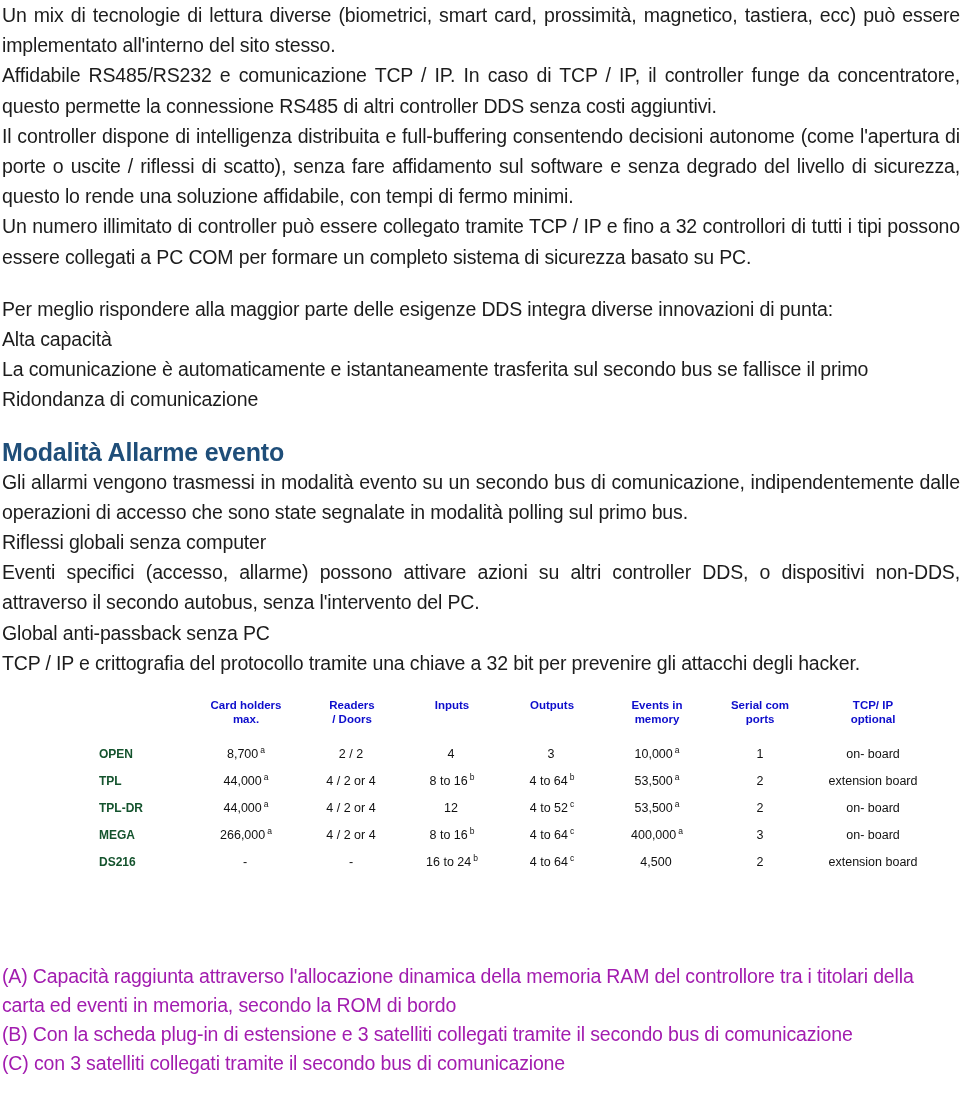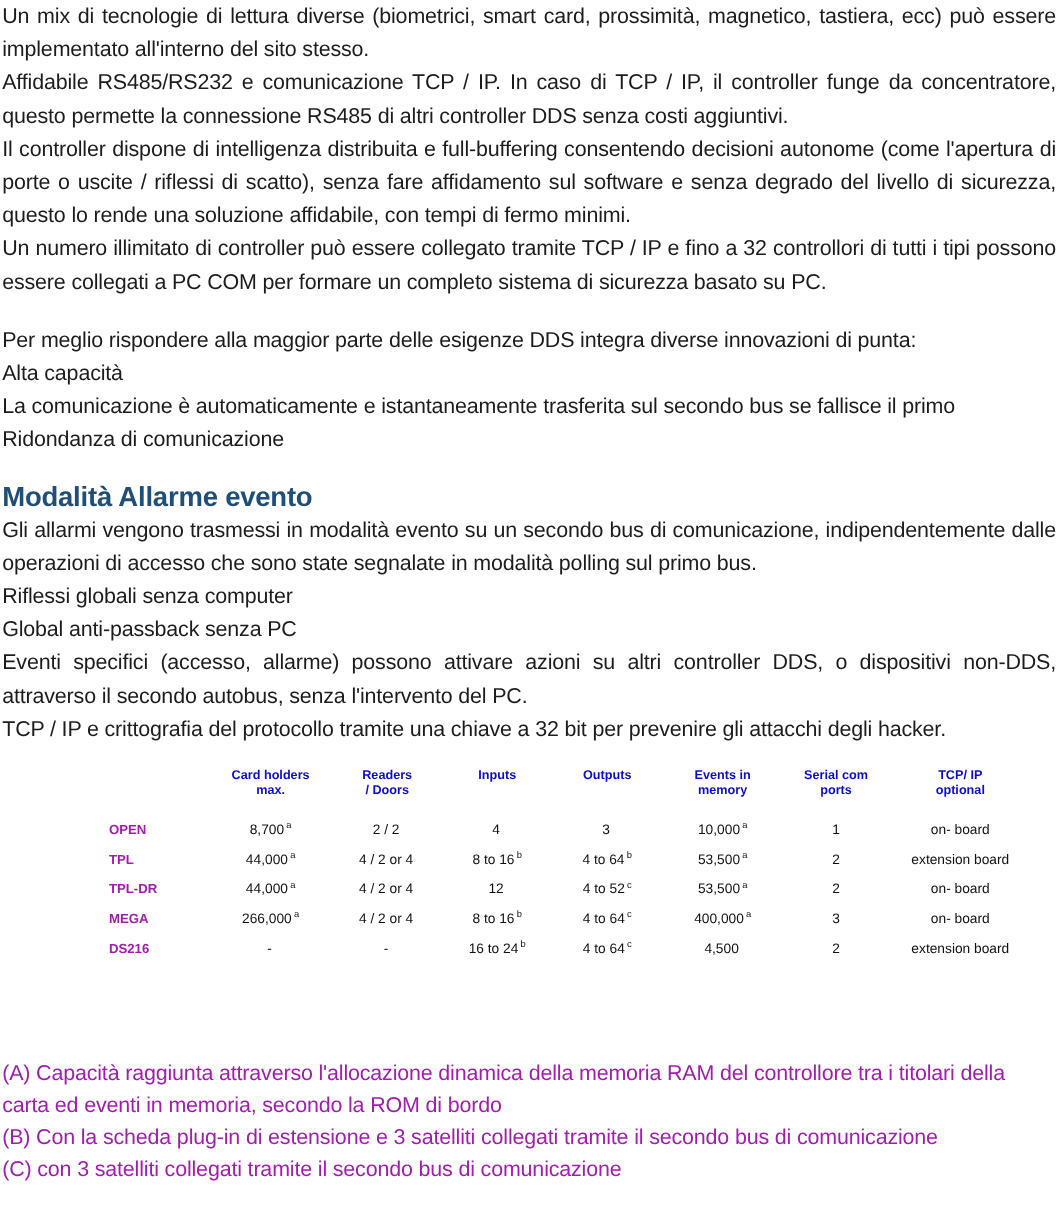--- a/index.html
+++ b/index.html
@@ -85,21 +85,21 @@
     vertical-align: top;
     padding-top: 9px;
   }
   table.spec thead th .hline { display: block; }
   table.spec tbody td {
     height: 27px;
     line-height: 27px;
     font-size: 12.5px;
   }
   table.spec tbody td.model {
-    color: #a21caf;
+    color: #14532d;
     font-weight: bold;
     text-align: left;
     padding-left: 1px;
     font-size: 12px;
   }
   sup.fn {
     font-size: 8.5px;
     vertical-align: super;
     line-height: 0;
     padding-left: 2px;
@@ -149,23 +149,23 @@
     <p class="para">Ridondanza di comunicazione</p>
   </div>
 
   <div class="spacer-md"></div>
 
   <div class="block">
     <h2 class="section-heading">Modalità Allarme evento</h2>
     <p class="para justify">Gli allarmi vengono trasmessi in modalità evento su un secondo bus di comunicazione, indipendentemente dalle operazioni di accesso che sono state segnalate in modalità polling sul primo bus.</p>
 
     <p class="para">Riflessi globali senza computer</p>
+    <p class="para justify">Eventi specifici (accesso, allarme) possono attivare azioni su altri controller DDS, o dispositivi non-DDS, attraverso il secondo autobus, senza l'intervento del PC.</p>
+
     <p class="para">Global anti-passback senza PC</p>
-
-    <p class="para justify">Eventi specifici (accesso, allarme) possono attivare azioni su altri controller DDS, o dispositivi non-DDS, attraverso il secondo autobus, senza l'intervento del PC.</p>
     <p class="para justify">TCP / IP e crittografia del protocollo tramite una chiave a 32 bit per prevenire gli attacchi degli hacker.</p>
   </div>
 
   <div class="spec-wrap">
     <table class="spec">
       <colgroup>
         <col class="c-model">
           <col class="c-cards">
           <col class="c-readers">
         <col class="c-inputs">

